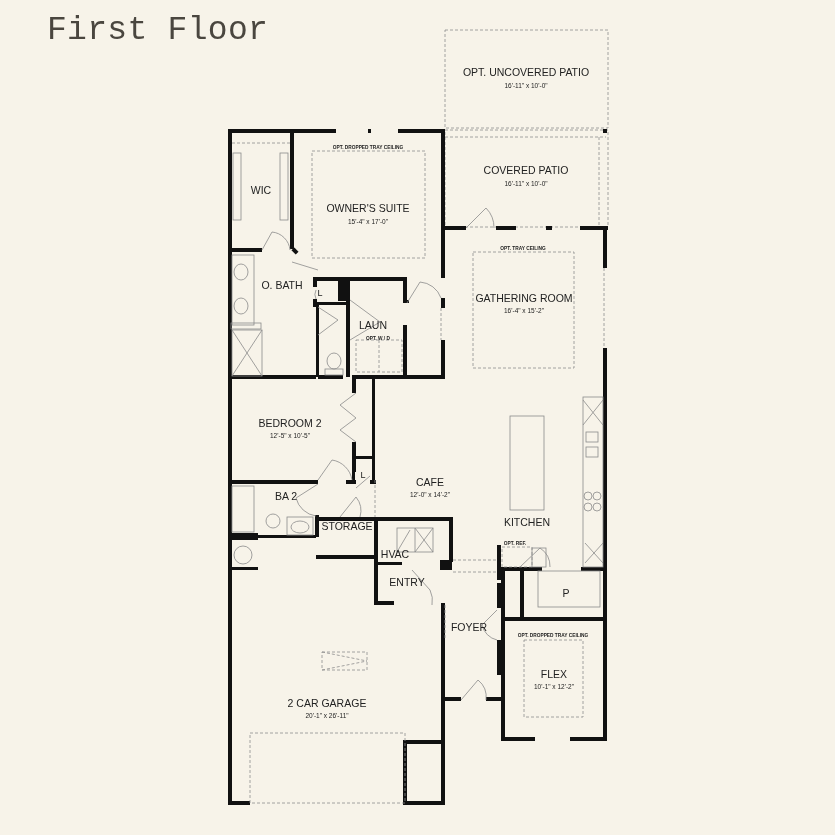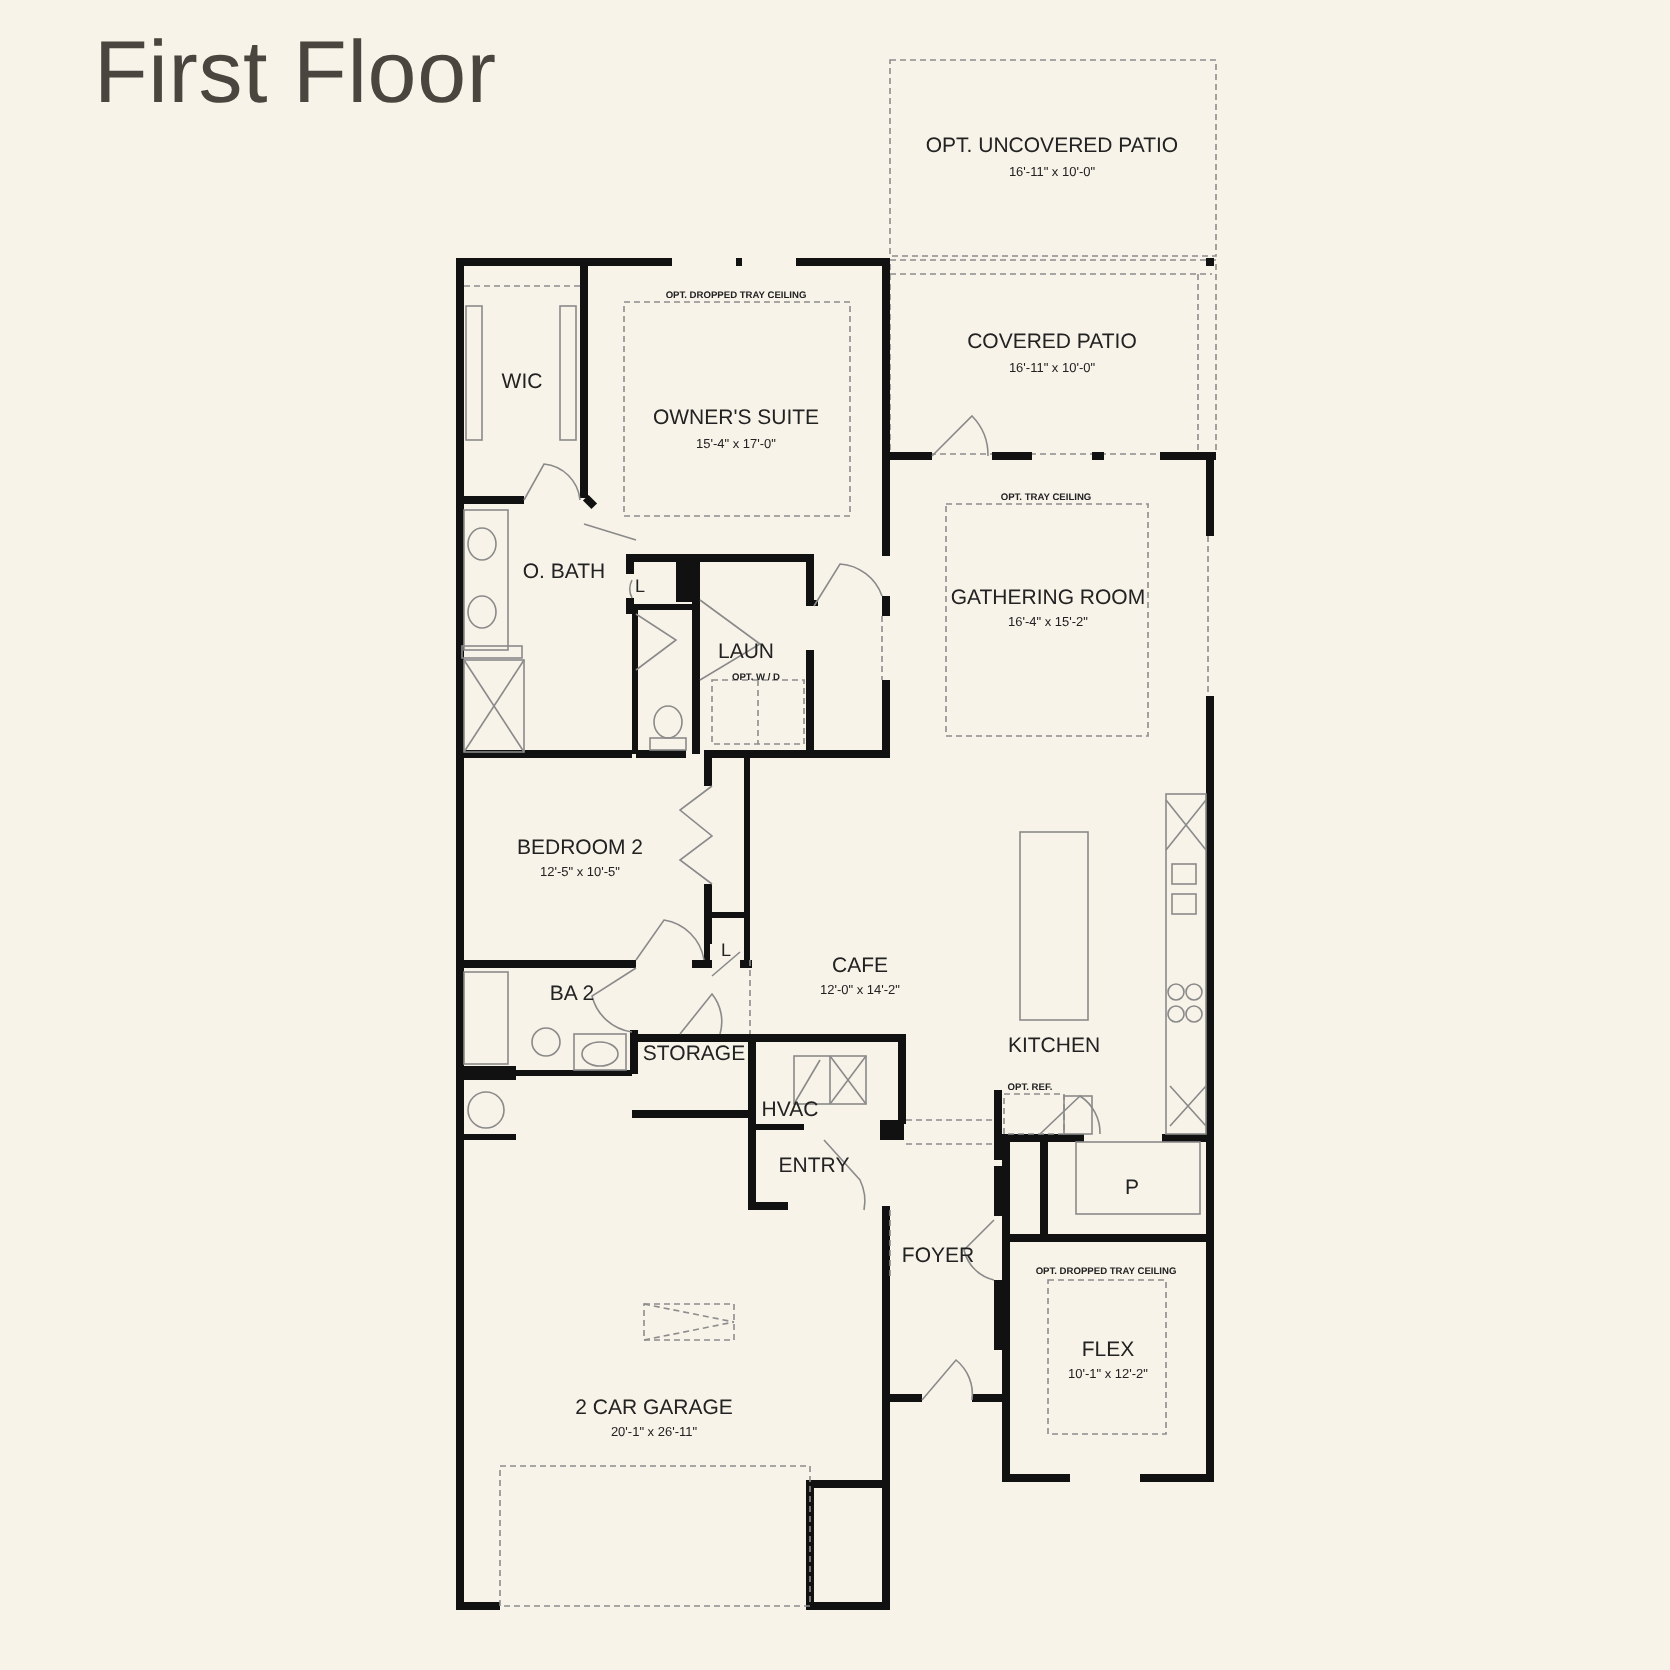--- a/index.html
+++ b/index.html
@@ -1,17 +1,17 @@
 <!DOCTYPE html>
 <html><head>
 <meta charset="utf-8">
 <style>
   html, body { margin:0; padding:0; }
   body { width:835px; height:835px; background:#f7f3e9; position:relative; overflow:hidden; font-family:"DejaVu Sans", sans-serif; }
-  .title { position:absolute; left:47px; top:12px; font-size:44px; color:#4a463f; font-family:Liberation Sans, sans-serif; letter-spacing:0.3px; }
+  .title { position:absolute; left:47px; top:12px; font-size:33px; color:#4a463f; font-family:Liberation Mono, monospace; letter-spacing:0.3px; }
   svg { position:absolute; left:0; top:0; }
   .wall { fill:#111; }
   .thin { stroke:#8a8a8a; stroke-width:0.8; fill:none; }
   .dash { stroke:#8d8d8d; stroke-width:0.8; fill:none; stroke-dasharray:3 2; }
   .door { stroke:#8a8a8a; stroke-width:0.8; fill:none; }
   .lbl { font-family:"Liberation Sans", sans-serif; fill:#222; text-anchor:middle; }
   .rn { font-size:10.5px; }
   .dim { font-size:6.5px; }
   .note { font-size:4.8px; font-weight:bold; }
 </style>

